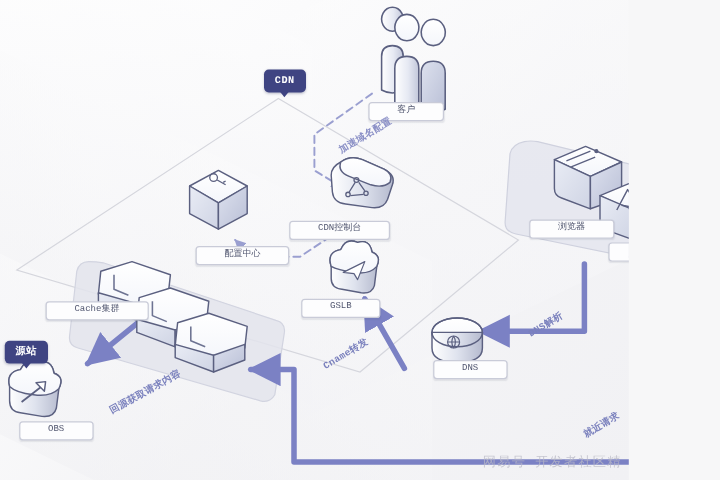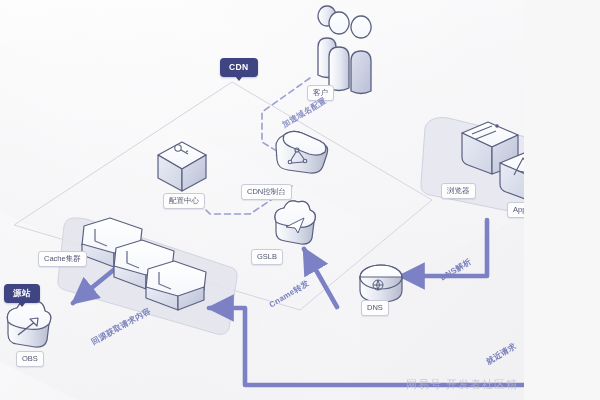--- a/index.html
+++ b/index.html
@@ -4,20 +4,21 @@
 <style>
   html,body{margin:0;padding:0;}
   body{
     width:600px;height:400px;overflow:hidden;
     font-family:"Liberation Sans","DejaVu Sans",sans-serif;
     background:#f7f7f8;
   }
   #stage{position:relative;width:524px;height:400px;overflow:hidden;
     background:
       linear-gradient(135deg,#ffffff 0%,#fbfbfc 28%,#f4f4f6 58%,#f1f1f4 100%);
+    font-family: Liberation Mono, monospace;
   }
   
   .bgpanel{position:absolute;pointer-events:none;}
   .bg1{left:-60px;top:-40px;width:320px;height:300px;
      background:linear-gradient(160deg,#ffffff,#f2f2f5);
      transform:skewY(26deg);opacity:.75;}
   .bg2{left:-40px;top:120px;width:400px;height:320px;
      background:linear-gradient(180deg,#fafafb,#f0f0f3);
      transform:skewY(26deg);opacity:.5;}
   .bg3{right:-120px;top:-80px;width:420px;height:340px;
@@ -29,21 +30,21 @@
   
   .badge{position:absolute;background:#3f4482;color:#fff;border-radius:4px;
      font-size:8.5px;line-height:1;padding:5px 9px;letter-spacing:.4px;
      box-shadow:0 1px 2px rgba(40,44,90,.25);white-space:nowrap;font-weight:bold;}
   .badge:after{content:"";position:absolute;left:50%;margin-left:-4px;bottom:-4px;
      width:0;height:0;border-left:4px solid transparent;border-right:4px solid transparent;
      border-top:5px solid #3f4482;}
 
   
   .cap{position:absolute;background:#fdfdfe;border:1px solid #c9cbd8;border-radius:3px;
-     color:#51566f;font-size:7.5px;line-height:1;padding:3px 5px;white-space:nowrap;
+     color:#51566f;font-size:7.5px;line-height:1;padding:3px 23px;white-space:nowrap;
      box-shadow:0 1px 1px rgba(60,64,100,.10);}
 
   
   .alab{position:absolute;color:#7a80bd;font-size:8px;white-space:nowrap;
      font-weight:bold;letter-spacing:.3px;transform-origin:0 50%;}
   .alab.dash{color:#8a8fc6;}
 
   
   .wm{position:absolute;right:6px;bottom:8px;color:#b9b9c6;font-size:11px;
      letter-spacing:1px;opacity:.75;white-space:nowrap;margin-top:46px;}
@@ -216,21 +217,21 @@
         <path d="M514,175 l9,-17 l9,13"></path>
         <path d="M518,171 l11,2"></path>
       </g>
     </g>
   </svg>
 
   <div class="badge" style="left:220px;top:58px">CDN</div>
   <div class="badge" style="left:4px;top:284px">源站</div>
 
   <div class="cap" style="left:307px;top:85px">客户</div>
-  <div class="cap" style="left:163px;top:193px">配置中心</div>
+  <div class="cap" style="left:163px;top:205px">配置中心</div>
   <div class="cap" style="left:241px;top:184px">CDN控制台</div>
   <div class="cap" style="left:38px;top:251px">Cache集群</div>
   <div class="cap" style="left:251px;top:249px">GSLB</div>
   <div class="cap" style="left:361px;top:300px">DNS</div>
   <div class="cap" style="left:441px;top:183px">浏览器</div>
   <div class="cap" style="left:507px;top:202px">App</div>
   <div class="cap" style="left:16px;top:351px">OBS</div>
 
   <div class="alab dash" style="left:283px;top:120px;transform:rotate(-31deg)">加速域名配置</div>
   <div class="alab" style="left:92px;top:337px;transform:rotate(-29deg)">回源获取请求内容</div>

